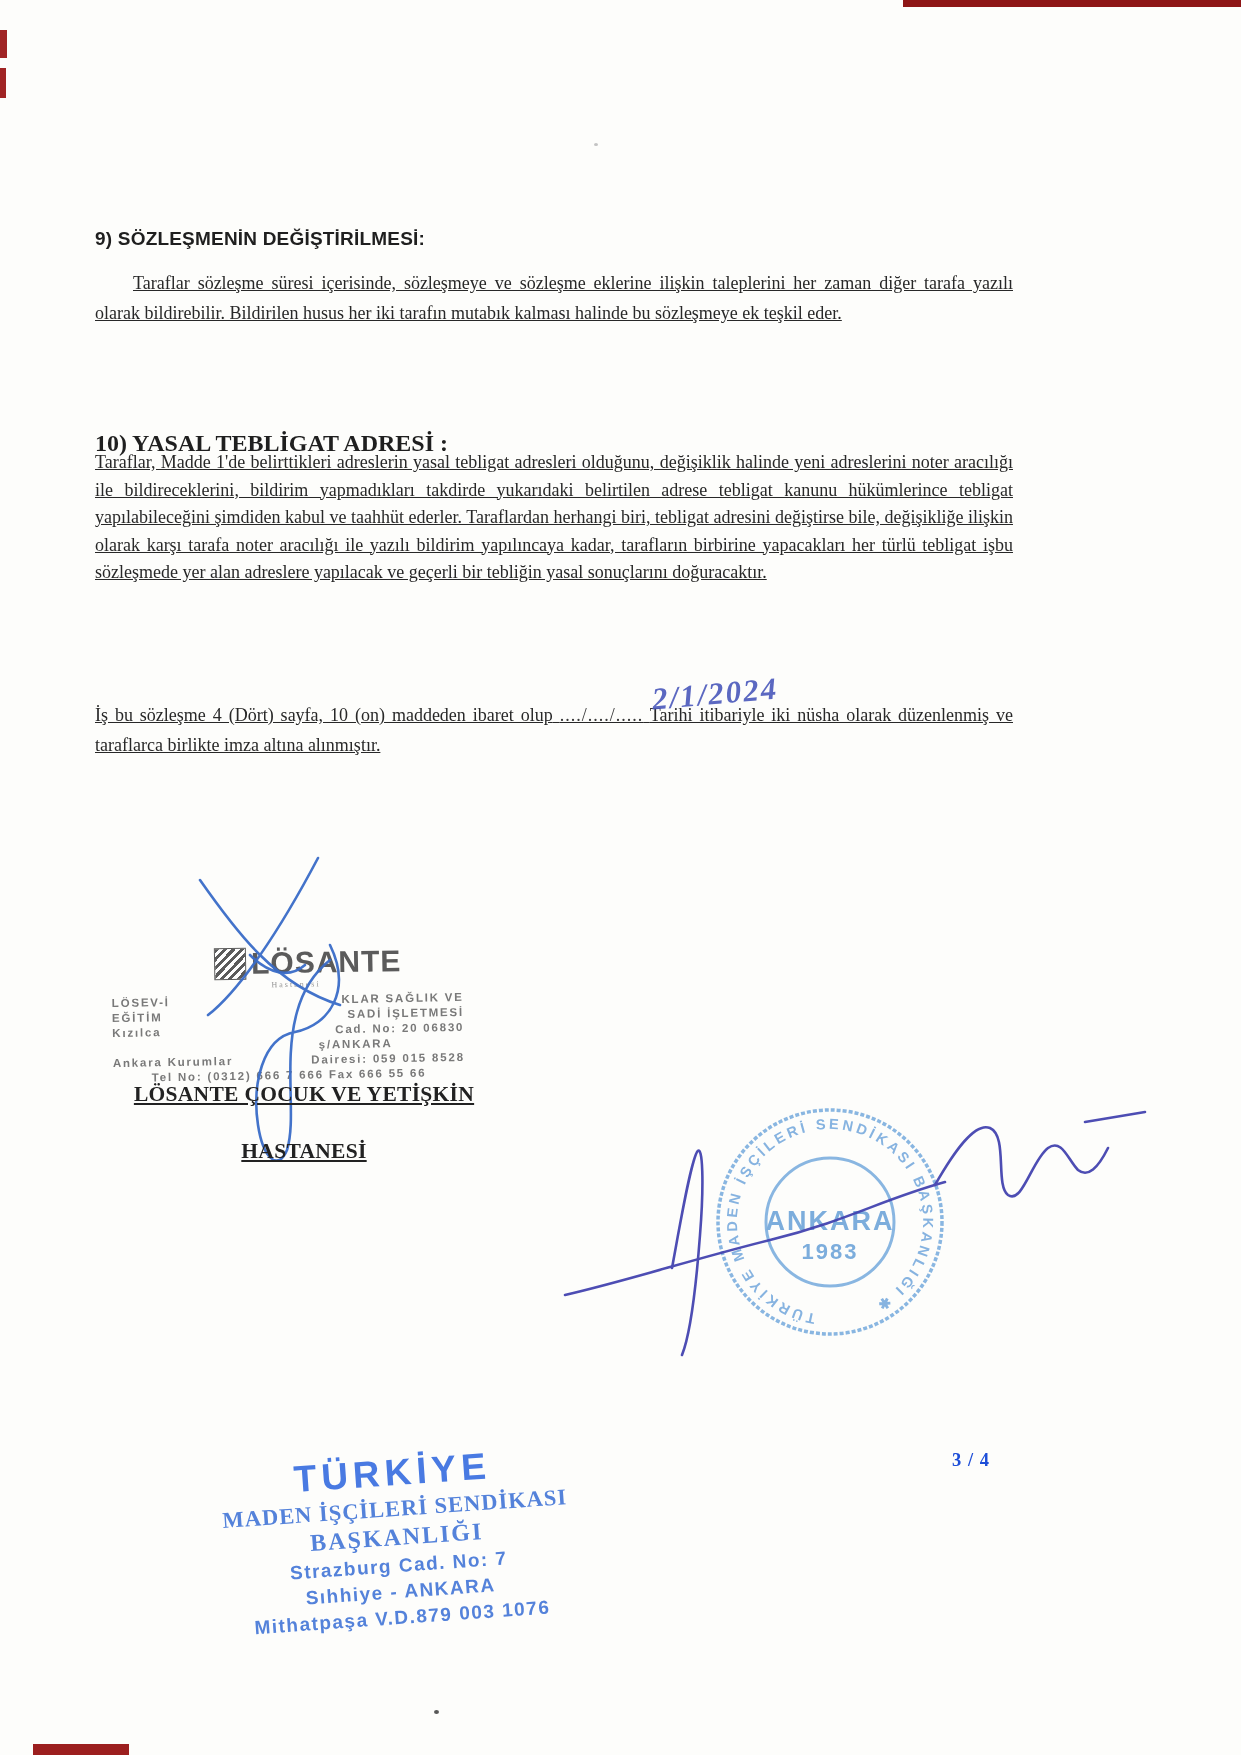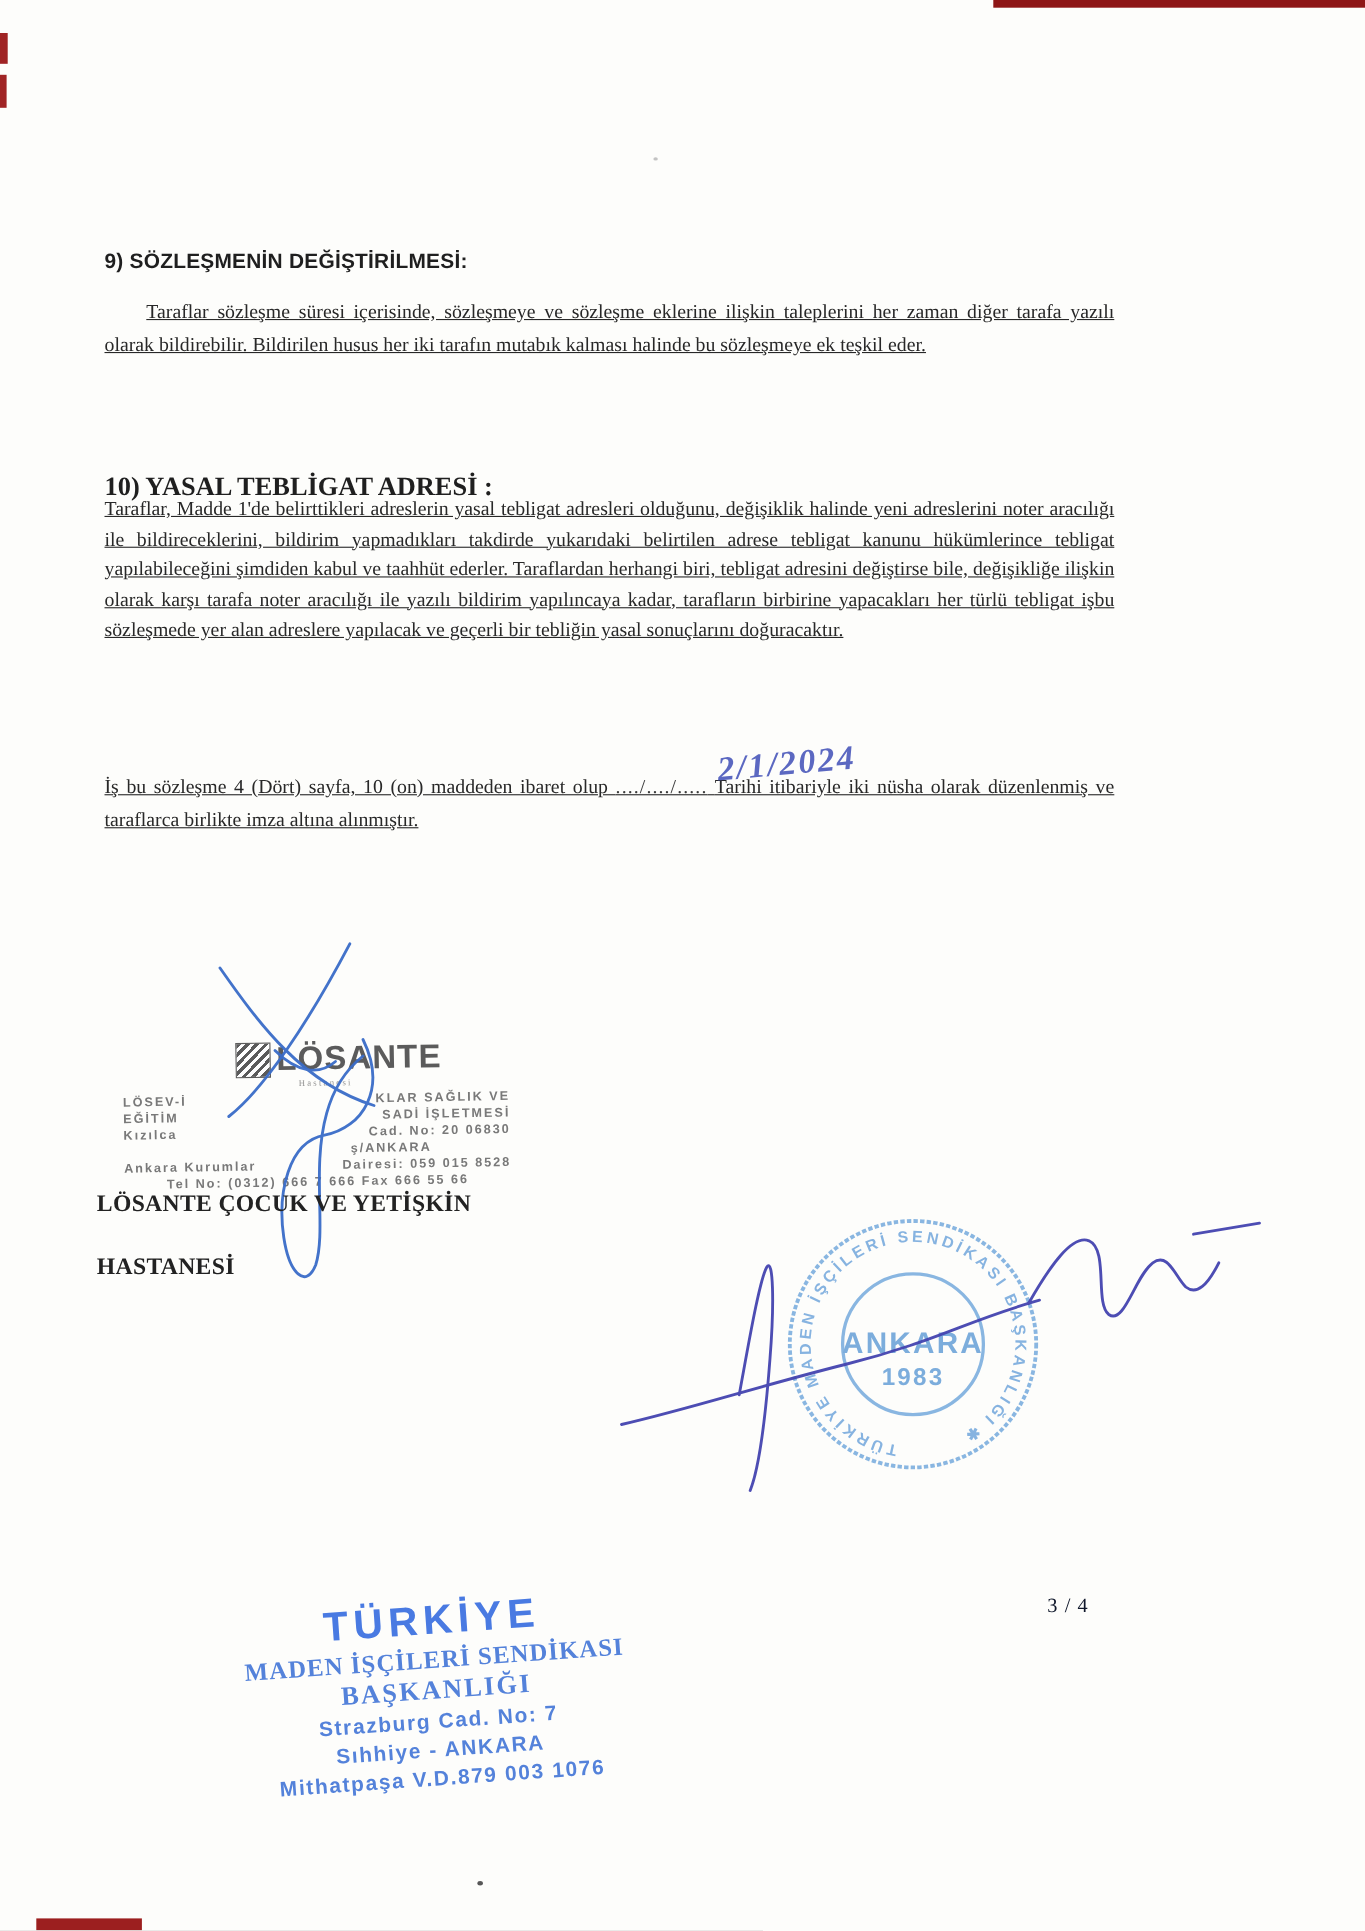--- a/index.html
+++ b/index.html
@@ -66,22 +66,22 @@
   .losante-row {
     display:flex; justify-content:space-between;
     font-family:"Liberation Sans", sans-serif; font-size:11.5px; font-weight:700;
     letter-spacing:1.8px; line-height:15px; color:#6e6e6e;
   }
   .losante-row.only-right { justify-content:flex-end; padding-right:72px; }
   .losante-row.centered { justify-content:center; }
 
   
   .party {
-    position:absolute; font-weight:700;
-    font-size:21.5px; letter-spacing:0.3px; color:#222;
+    position:absolute; text-align:center; font-weight:700;
+    font-size:21.5px; letter-spacing:0.3px; color:#222;text-decoration:underline;
   }
   .party-left { left:88px; top:1082px; width:432px; }
   .party-right { left:628px; top:1082px; width:440px; }
   .party-line2 { margin-top:32px; }
 
   .sig-svg { position:absolute; }
   #sig-left-svg { left:140px; top:840px; }
   #stamp-right-svg { left:540px; top:1090px; }
 
   
@@ -89,21 +89,21 @@
     position:absolute; left:182px; top:1452px; width:430px; text-align:center;
     transform:rotate(-4deg); color:#4678d8; opacity:0.92; font-weight:700;
   }
   .bs1 { font-family:"Liberation Sans", sans-serif; font-size:37px; font-weight:800; letter-spacing:5px; color:#3a6fe0; }
   .bs2 { font-family:"Liberation Serif", serif; font-size:22.5px; letter-spacing:1px; margin-top:2px; }
   .bs3 { font-family:"Liberation Serif", serif; font-size:24px; letter-spacing:2px; margin-top:2px; }
   .bs4, .bs5, .bs6 { font-family:"Liberation Sans", sans-serif; font-size:19px; letter-spacing:1.5px; margin-top:4px; }
 
   .page-num {
     position:absolute; left:952px; top:1450px;
-    font-size:18.5px; font-weight:400; letter-spacing:1px; color:#0f172a;
+    font-size:18.5px; font-weight:700; letter-spacing:1px; color:#1d4ed8;
   }
 </style>
 </head>
 <body>
 
 <div class="page">
 
   <div class="artifact art-top-right"></div>
   <div class="artifact art-left-1"></div>
   <div class="artifact art-left-2"></div>

